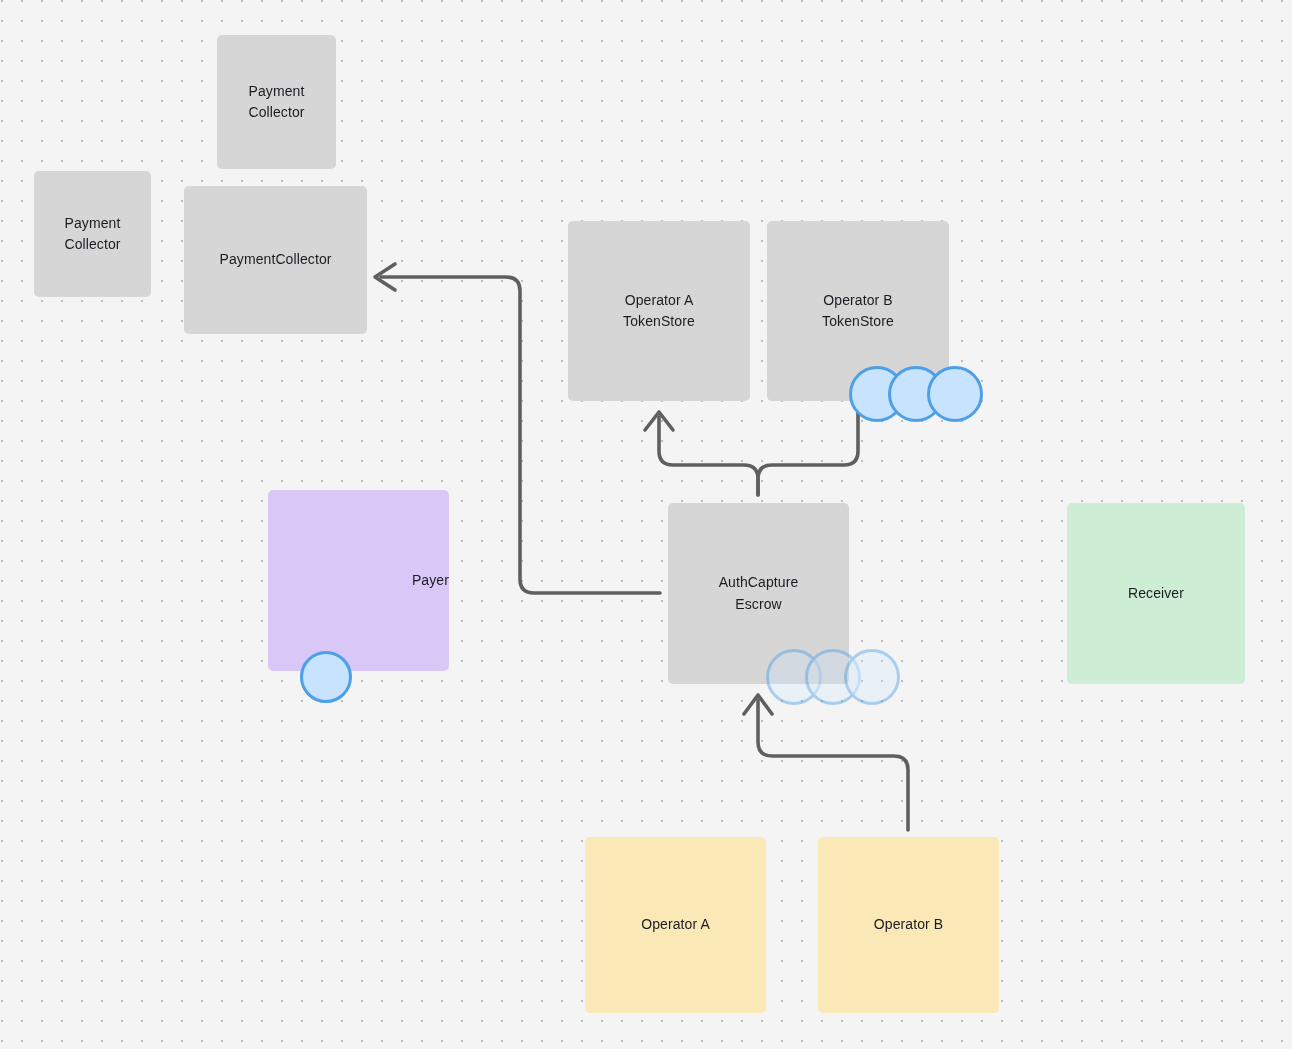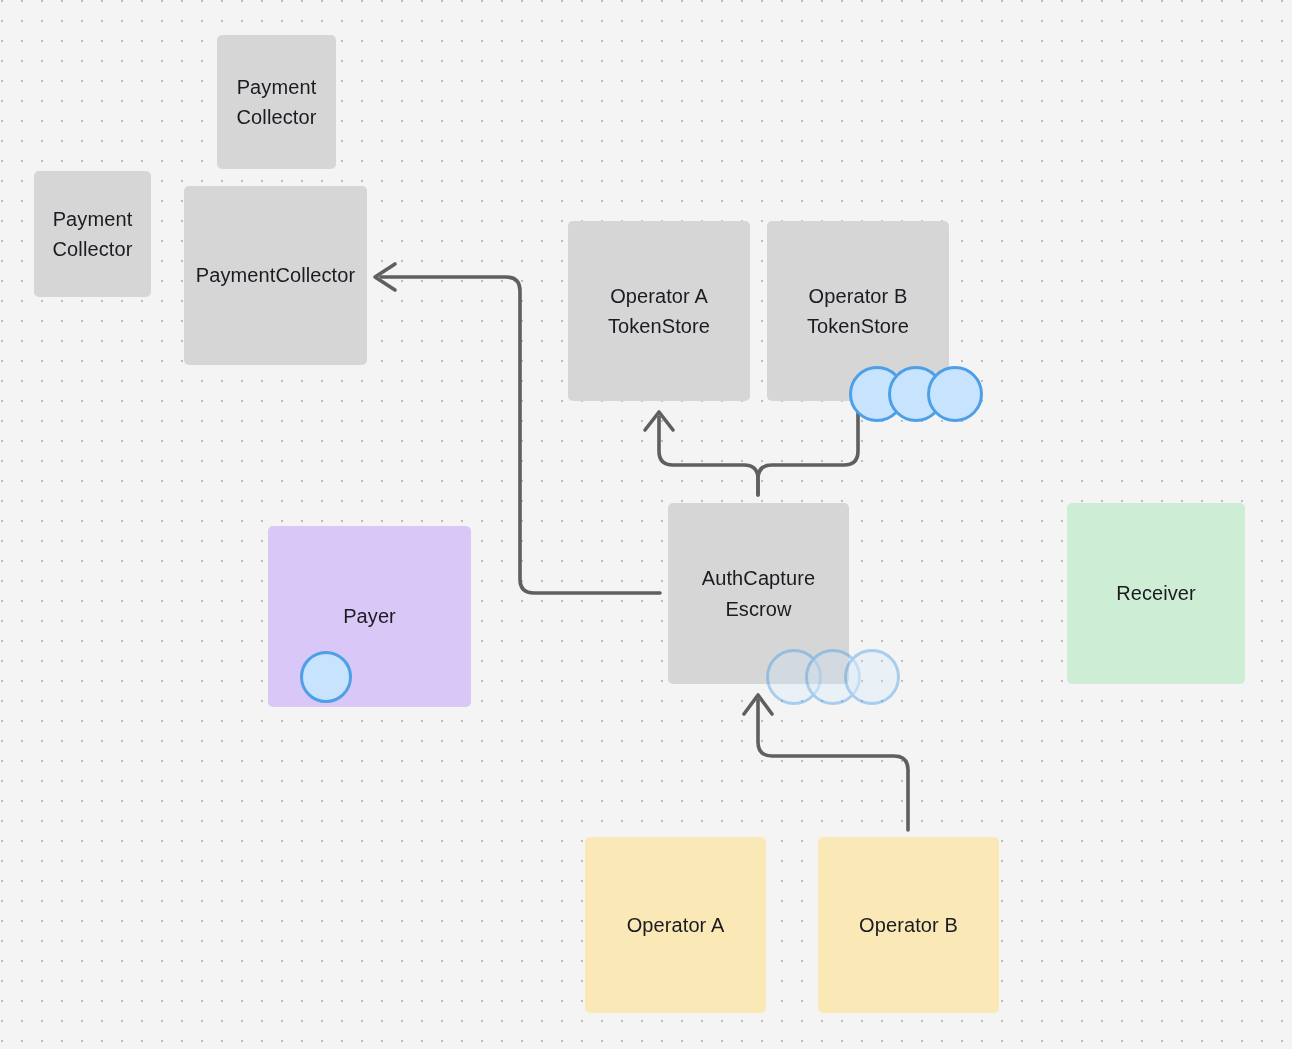--- a/index.html
+++ b/index.html
@@ -29,21 +29,21 @@
     pointer-events: none;
   }
   .node {
     position: absolute;
     box-sizing: border-box;
     display: flex;
     align-items: center;
     justify-content: center;
     text-align: center;
     border-radius: 5px;
-    font-size: 20px;
+    font-size: 14px;
     line-height: 1.52;
     color: #1b1b22;
     letter-spacing: 0.1px;
     white-space: pre-line;
   }
   .node.gray   { background: #d6d6d6; }
   .node.purple { background: #d9c8f7; }
   .node.green  { background: #cdedd5; }
   .node.yellow { background: #fae9b6; }
 
@@ -83,26 +83,26 @@
         <path d="M 908 830 L 908 770 Q 908 756 894 756 L 772 756 Q 758 756 758 742 L 758 700" fill="none" stroke="#5f5f5f" stroke-width="3.6" stroke-linecap="round" stroke-linejoin="round"></path>
         <polyline points="744 714 758 695 772 714" fill="none" stroke="#5f5f5f" stroke-width="3.6" stroke-linecap="round" stroke-linejoin="round"></polyline>
       </g>
     </svg>
 
   <div id="node-layer">
       <div class="node gray" style="left: 217px; top: 35px; width: 119px; height: 134px;"><span>Payment
 Collector</span></div>
       <div class="node gray" style="left: 34px; top: 171px; width: 117px; height: 126px;"><span>Payment
 Collector</span></div>
-      <div class="node gray" style="left: 184px; top: 186px; width: 183px; height: 179px;"><span>PaymentCollector</span></div>
+      <div class="node gray" style="left: 184px; top: 186px; width: 183px; height: 148px;"><span>PaymentCollector</span></div>
       <div class="node gray" style="left: 568px; top: 221px; width: 182px; height: 180px;"><span>Operator A
 TokenStore</span></div>
       <div class="node gray" style="left: 767px; top: 221px; width: 182px; height: 180px;"><span>Operator B
 TokenStore</span></div>
-      <div class="node purple" style="left: 268px; top: 526px; width: 203px; height: 181px;"><span>Payer</span></div>
+      <div class="node purple" style="left: 268px; top: 490px; width: 181px; height: 181px; justify-content: flex-end;"><span>Payer</span></div>
       <div class="node gray" style="left: 668px; top: 503px; width: 181px; height: 181px; text-align: center;"><span>AuthCapture
 Escrow</span></div>
       <div class="node green" style="left: 1067px; top: 503px; width: 178px; height: 181px;"><span>Receiver</span></div>
       <div class="node yellow" style="left: 585px; top: 837px; width: 181px; height: 176px;"><span>Operator A</span></div>
       <div class="node yellow" style="left: 818px; top: 837px; width: 181px; height: 176px;"><span>Operator B</span></div>
     </div>
   <div id="token-layer">
       <div class="token-cluster" style="left: 300px; top: 651px; width: 52px; height: 52px;">
         <div class="tok" style="left: 0px; width: 52px; height: 52px;"></div>
       </div>

